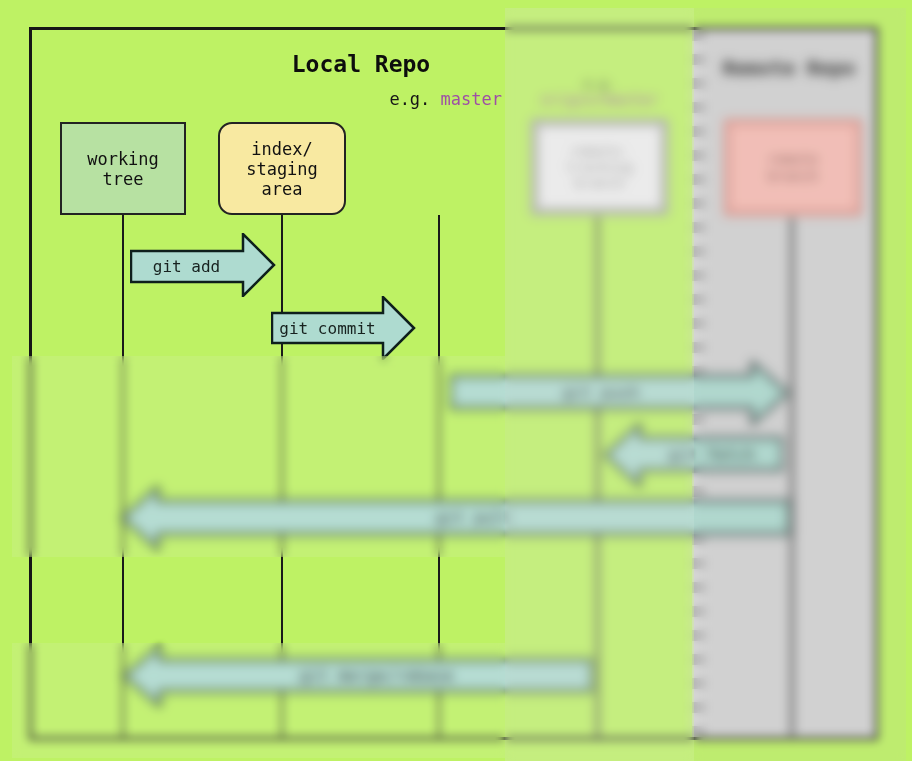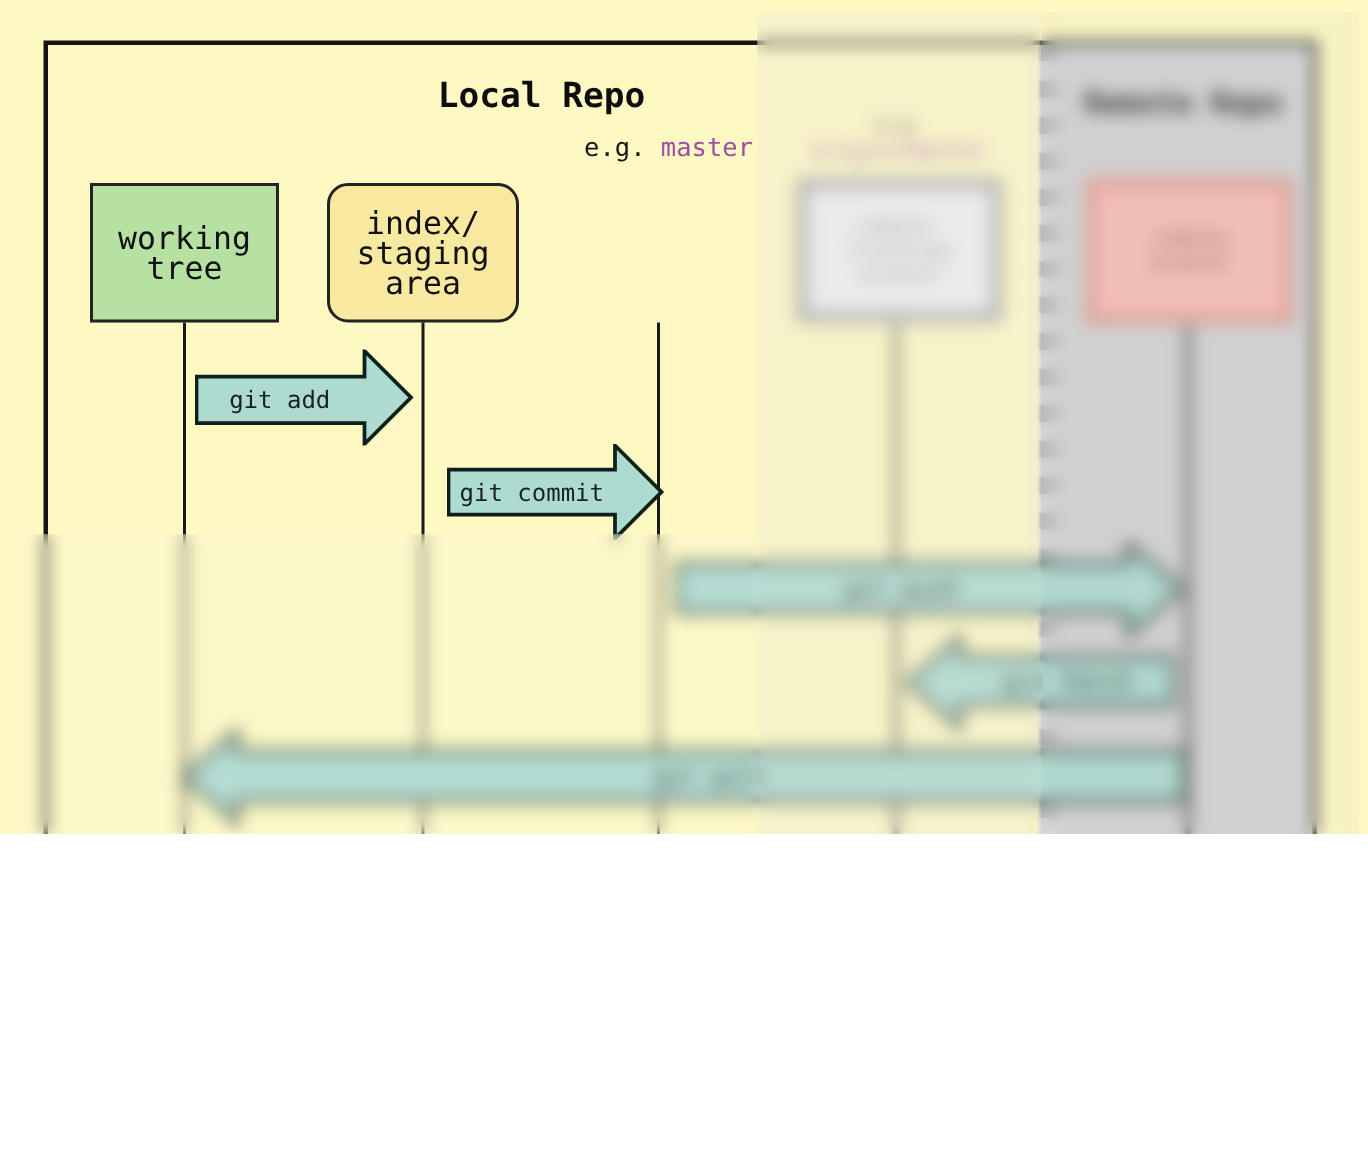--- a/index.html
+++ b/index.html
@@ -1,38 +1,38 @@
 <!DOCTYPE html>
 <html><head>
 <meta charset="utf-8">
 <style>
   html,body{margin:0;padding:0;background:#fff;}
   .canvas{
-    position:relative;width:912px;height:556px;background:#fef9c3;
+    position:relative;width:912px;height:761px;background:#bef264;
     font-family:"DejaVu Sans Mono","Liberation Mono",monospace;overflow:hidden;
   }
   .abs{position:absolute;}
   
   .frame{left:29px;top:27px;width:849px;height:713px;border:3px solid #161616;box-sizing:border-box;background:transparent;}
   
   .remote-panel{left:700px;top:30px;width:175px;height:707px;background:#d3d3d3;}
   .dashed-divider{left:692px;top:30px;width:13px;height:707px;
     background:repeating-linear-gradient(180deg,#b3b3b3 0 11px,#dadada 11px 24px);}
   
   .title-local{left:231px;top:51px;width:260px;text-align:center;font-size:23px;font-weight:bold;color:#0d0d0d;}
   .title-remote{left:700px;top:56px;width:178px;text-align:center;font-size:20px;font-weight:bold;color:#262626;filter:blur(3px);}
   
   .eg-master{left:350px;top:89px;width:152px;text-align:right;font-size:17px;color:#161616;white-space:nowrap;}
   .eg-master .purple{color:#9e4fa5;}
   .eg-origin{left:531px;top:76px;width:137px;text-align:center;filter:blur(3px);}
   .eg-origin .l1{font-size:13px;color:#3a3a3a;line-height:15px;}
   .eg-origin .l2{font-size:15px;color:#a45fab;line-height:18px;}
   
   .box{box-sizing:border-box;display:flex;flex-direction:column;align-items:center;justify-content:center;
-       text-align:center;border:2px solid #232323;font-size:21px;line-height:20px;color:#111;}
+       text-align:center;border:2px solid #232323;font-size:17px;line-height:20px;color:#111;}
   .box-wt{left:60px;top:122px;width:126px;height:93px;background:#b7e1a2;}
   .box-idx{left:218px;top:122px;width:128px;height:93px;background:#f8e9a1;border-radius:14px;}
   .box-lb{left:376px;top:122px;width:126px;height:93px;background:#b5dbee;}
   .box-rtb{left:531px;top:119px;width:137px;height:96px;background:#efefef;border:7px solid #a6a6a6;
            color:#8f8f8f;font-size:14px;line-height:16px;filter:blur(3px);}
   .box-rb{left:724px;top:119px;width:138px;height:97px;background:#f7beb5;border:6px solid #df958b;
           color:#8a5a55;font-size:14px;line-height:17px;filter:blur(3px);}
   
   .lifeline{width:2px;background:#1a1a1a;}
   .ll-wt{left:122px;top:215px;height:525px;}
@@ -40,21 +40,21 @@
   .ll-lb{left:438px;top:215px;height:525px;}
   .ll-rtb{left:596px;top:215px;height:525px;width:3px;background:#4a4a4a;filter:blur(2px);}
   .ll-rb{left:790px;top:216px;height:521px;width:4px;background:#5a5a5a;filter:blur(2px);}
   
   .arrow{position:absolute;}
   .arrow svg{display:block;}
   .arrow .lbl{position:absolute;left:0;right:0;display:flex;align-items:center;justify-content:center;
               font-size:16px;color:#17221f;white-space:nowrap;}
   .blurred{filter:blur(3px);}
   .a-add{left:130px;top:233px;}   .a-add .lbl{top:18px;height:31px;padding-right:33px;}
-  .a-commit{left:298px;top:296px;text-align:center;}.a-commit .lbl{top:17px;height:30px;padding-right:32px;}
+  .a-commit{left:271px;top:296px;text-align:center;}.a-commit .lbl{top:17px;height:30px;padding-right:32px;}
   .a-push{left:450px;top:361px;}  .a-push .lbl{top:15px;height:32px;padding-right:38px;}
   .a-fetch{left:603px;top:423px;} .a-fetch .lbl{top:15px;height:32px;padding-left:37px;}
   .a-pull{left:120px;top:486px;}  .a-pull .lbl{top:15px;height:33px;padding-left:38px;}
   .a-checkout{left:128px;top:563px;}.a-checkout .lbl{top:21px;height:30px;padding-left:31px;}
   .a-merge{left:122px;top:645px;} .a-merge .lbl{top:15px;height:31px;padding-left:38px;}
   
   .ov{position:absolute;z-index:40;backdrop-filter:blur(5px);-webkit-backdrop-filter:blur(5px);}
   .ov-mid{left:505px;top:8px;width:189px;height:754px;background:rgba(225,225,225,0.22);}
   .ov-right{left:694px;top:8px;width:212px;height:754px;background:rgba(195,195,195,0.12);}
   .ov-band{left:12px;top:356px;width:493px;height:201px;background:rgba(240,240,240,0.12);}

